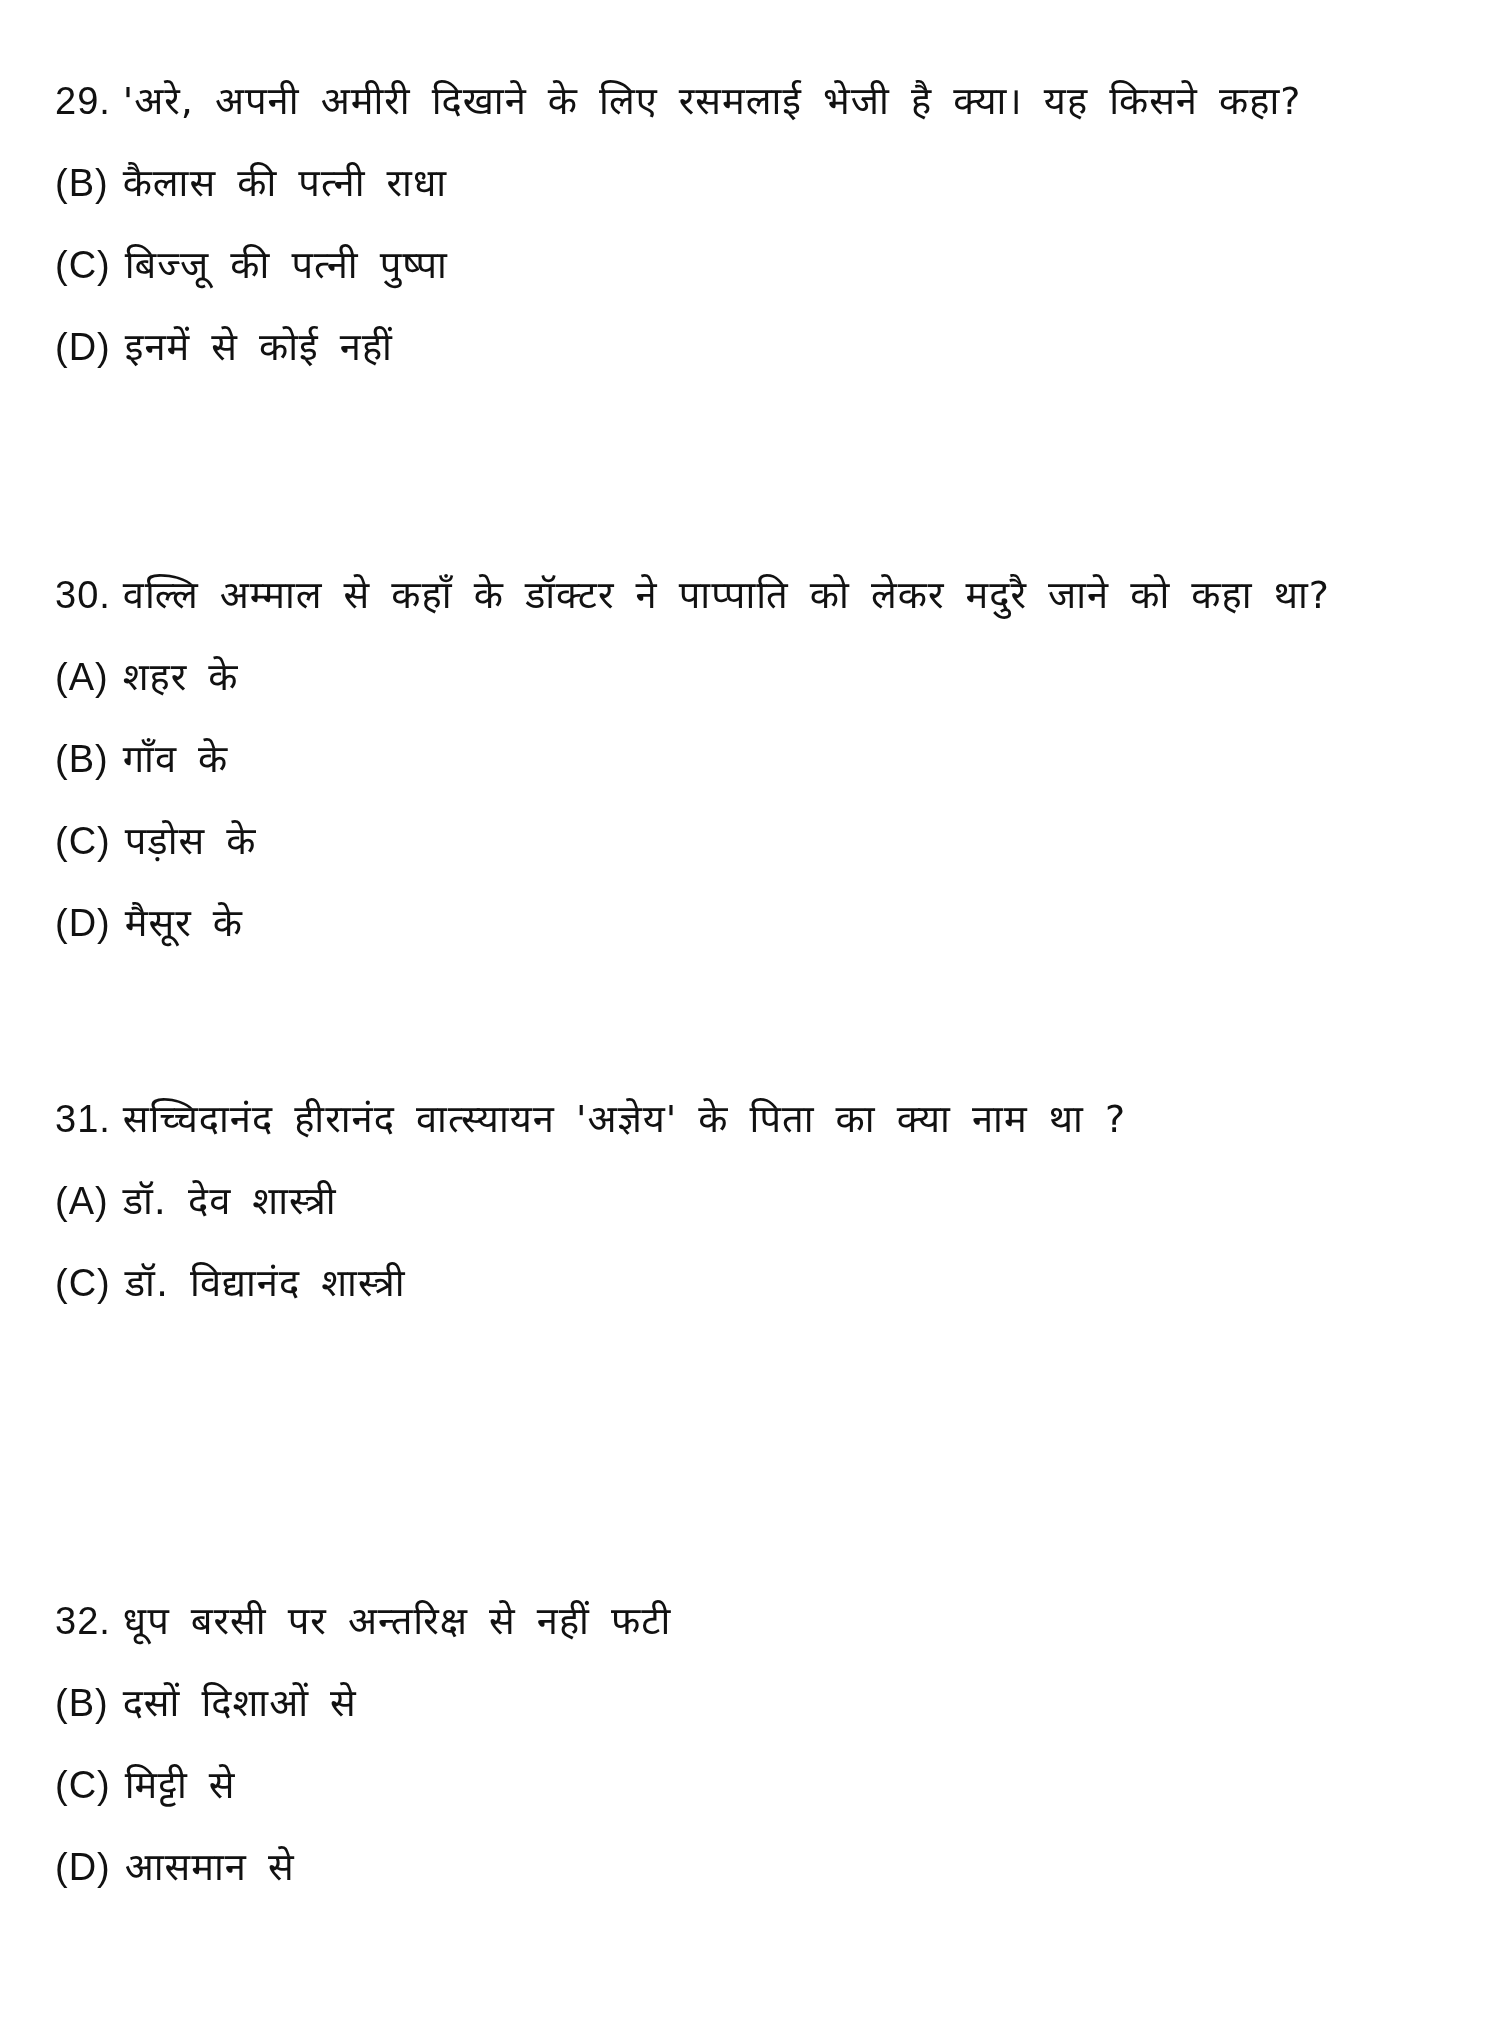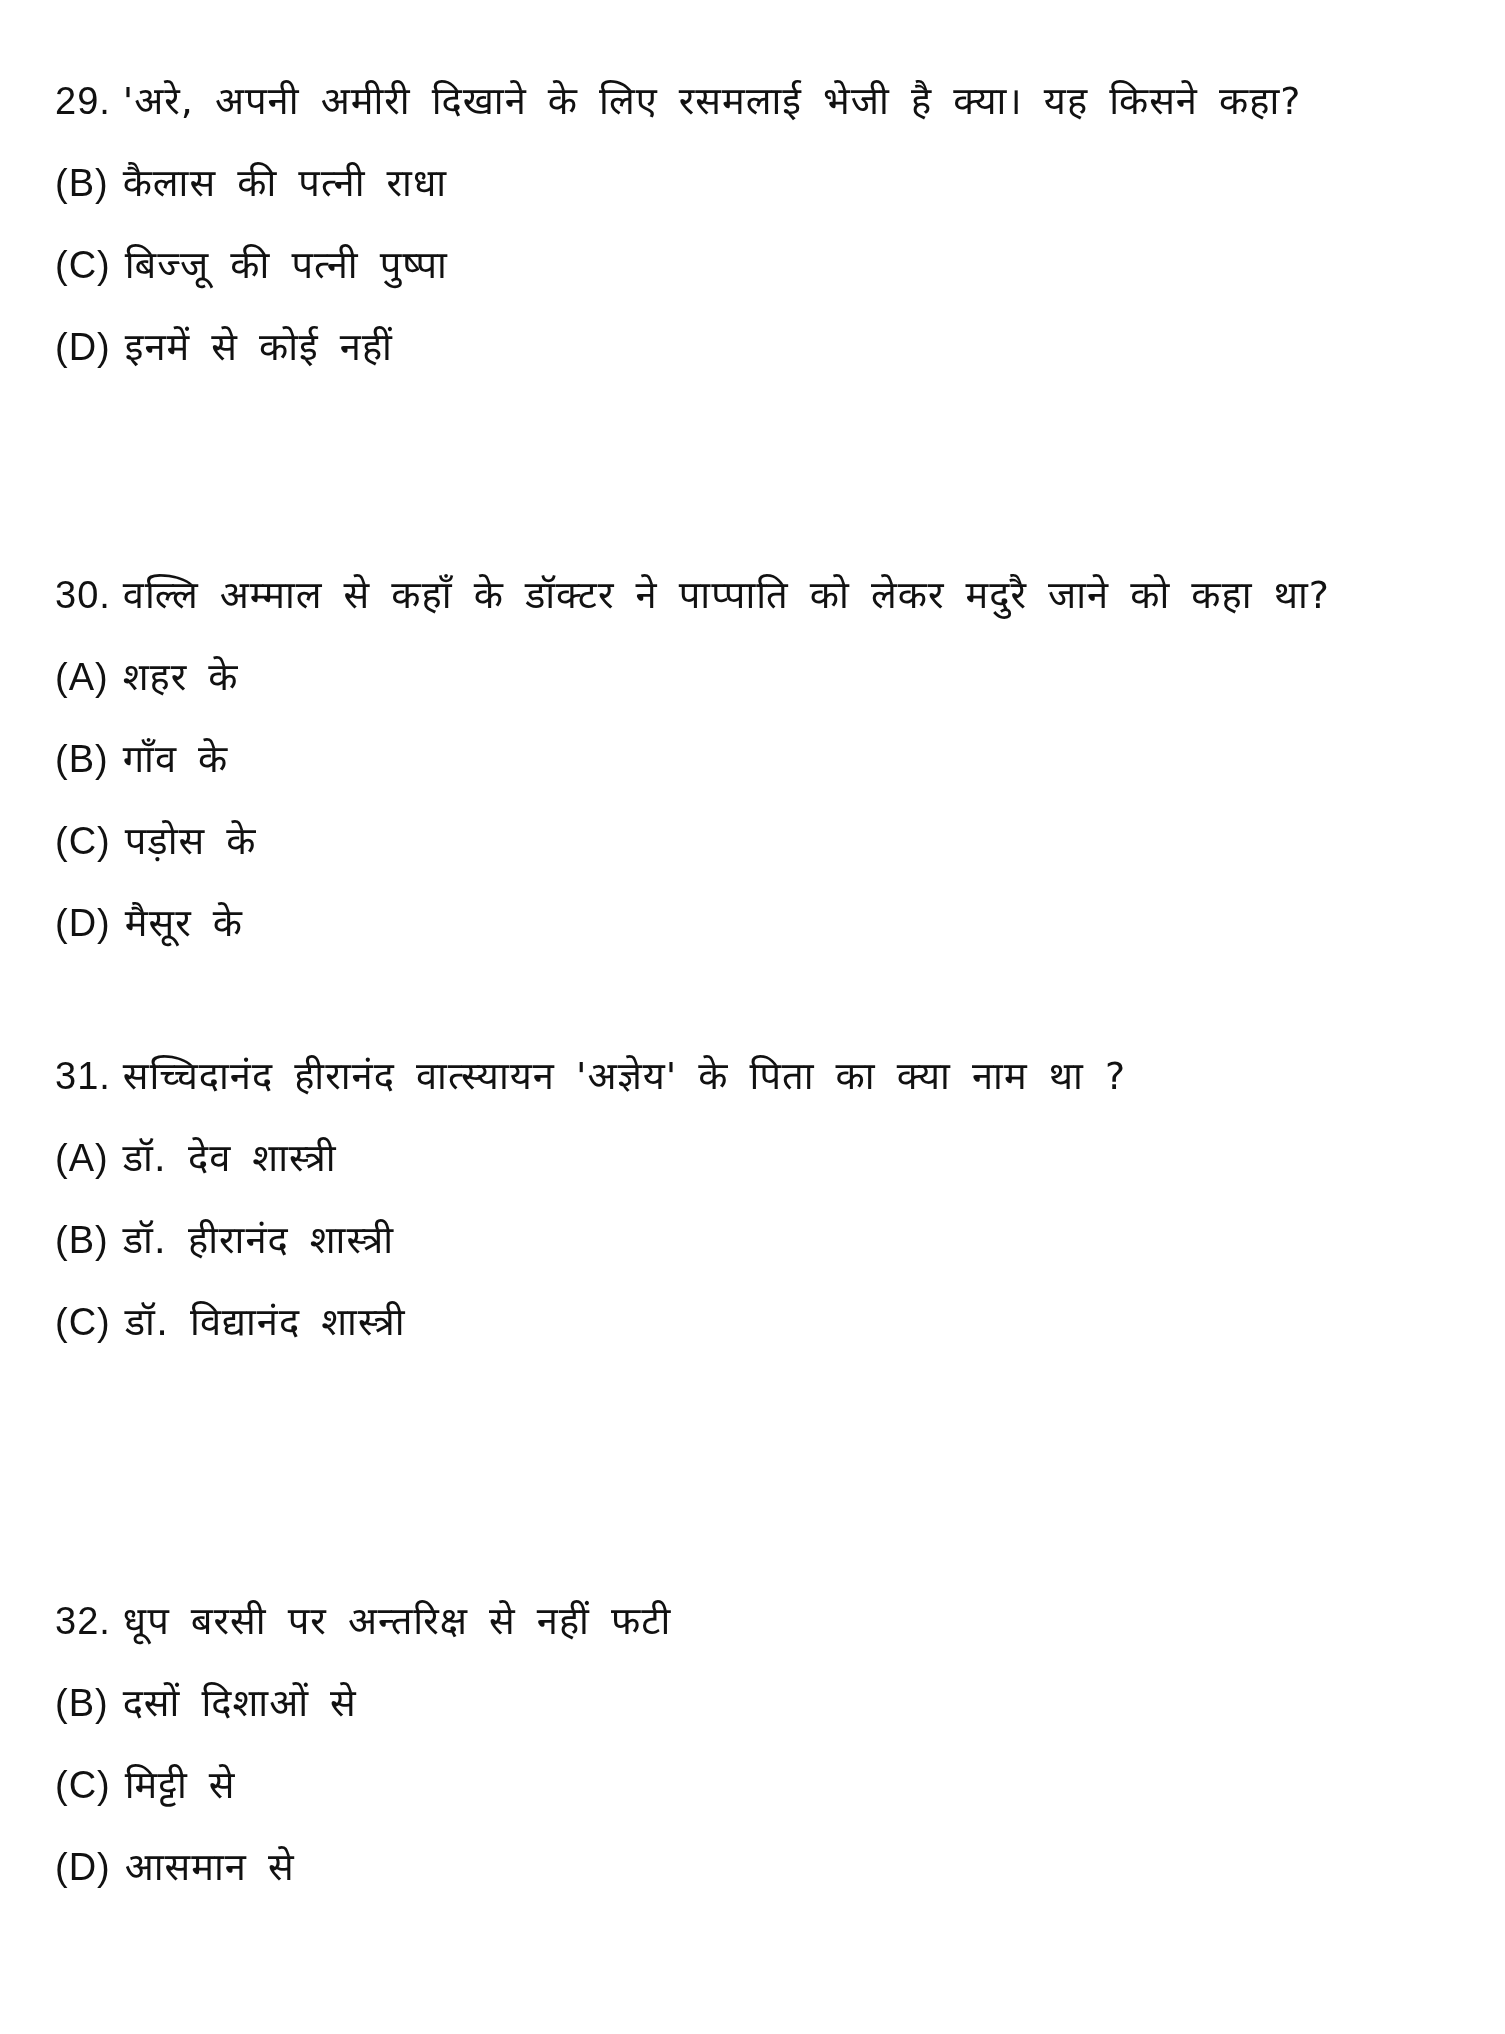--- a/index.html
+++ b/index.html
@@ -15,21 +15,21 @@
     letter-spacing: 1px; word-spacing: 8px;
   }
   .opt-line {
     font-size: 38px; line-height: 82px; height: 82px; white-space: nowrap;
     letter-spacing: 1px; word-spacing: 8px;
   }
   .opt-label { font-family: "Liberation Sans", sans-serif; font-size: 38px; margin-right: 14px; }
   .q-num { font-family: "Liberation Sans", sans-serif; margin-right: 12px; }
   #q29 { top: 60px; }
   #q30 { top: 554px; }
-  #q31 { top: 1035px; }
+  #q31 { top: 1078px; }
   #q32 { top: 1580px; }
 </style>
 </head>
 <body>
 
 <div class="page">
 
   <div class="question" id="q29">
     <div class="q-line"><span class="q-num">29.</span><span>'अरे, अपनी अमीरी दिखाने के लिए रसमलाई भेजी है क्या। यह किसने कहा?</span></div>
     <div class="opt-line"><span class="opt-label">(B)</span><span>कैलास की पत्नी राधा</span></div>
@@ -41,21 +41,20 @@
     <div class="q-line"><span class="q-num">30.</span><span>वल्लि अम्माल से कहाँ के डॉक्टर ने पाप्पाति को लेकर मदुरै जाने को कहा था?</span></div>
     <div class="opt-line"><span class="opt-label">(A)</span><span>शहर के</span></div>
     <div class="opt-line"><span class="opt-label">(B)</span><span>गाँव के</span></div>
     <div class="opt-line"><span class="opt-label">(C)</span><span>पड़ोस के</span></div>
     <div class="opt-line"><span class="opt-label">(D)</span><span>मैसूर के</span></div>
   </div>
 
   <div class="question" id="q31">
     <div class="q-line"><span class="q-num">31.</span><span>सच्चिदानंद हीरानंद वात्स्यायन 'अज्ञेय' के पिता का क्या नाम था ?</span></div>
     <div class="opt-line"><span class="opt-label">(A)</span><span>डॉ. देव शास्त्री</span></div>
-    <div class="opt-line"><span class="opt-label">(B)</span><span>डॉ. हीरानंद शास्त्री</span></div>
     <div class="opt-line"><span class="opt-label">(C)</span><span>डॉ. विद्यानंद शास्त्री</span></div>
   </div>
 
   <div class="question" id="q32">
     <div class="q-line"><span class="q-num">32.</span><span>धूप बरसी पर अन्तरिक्ष से नहीं फटी</span></div>
     <div class="opt-line"><span class="opt-label">(B)</span><span>दसों दिशाओं से</span></div>
     <div class="opt-line"><span class="opt-label">(C)</span><span>मिट्टी से</span></div>
     <div class="opt-line"><span class="opt-label">(D)</span><span>आसमान से</span></div>
   </div>
 

